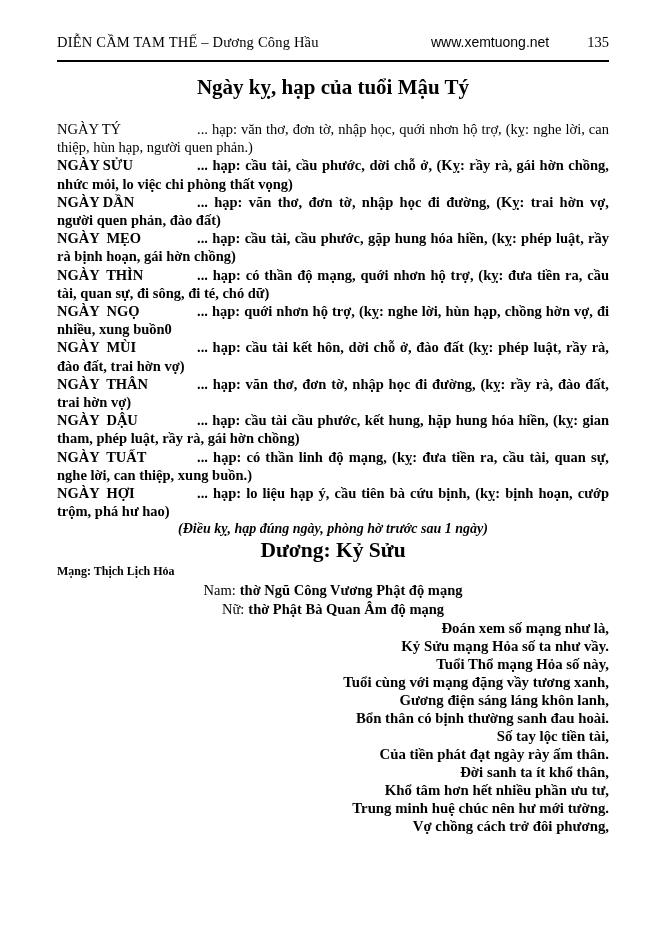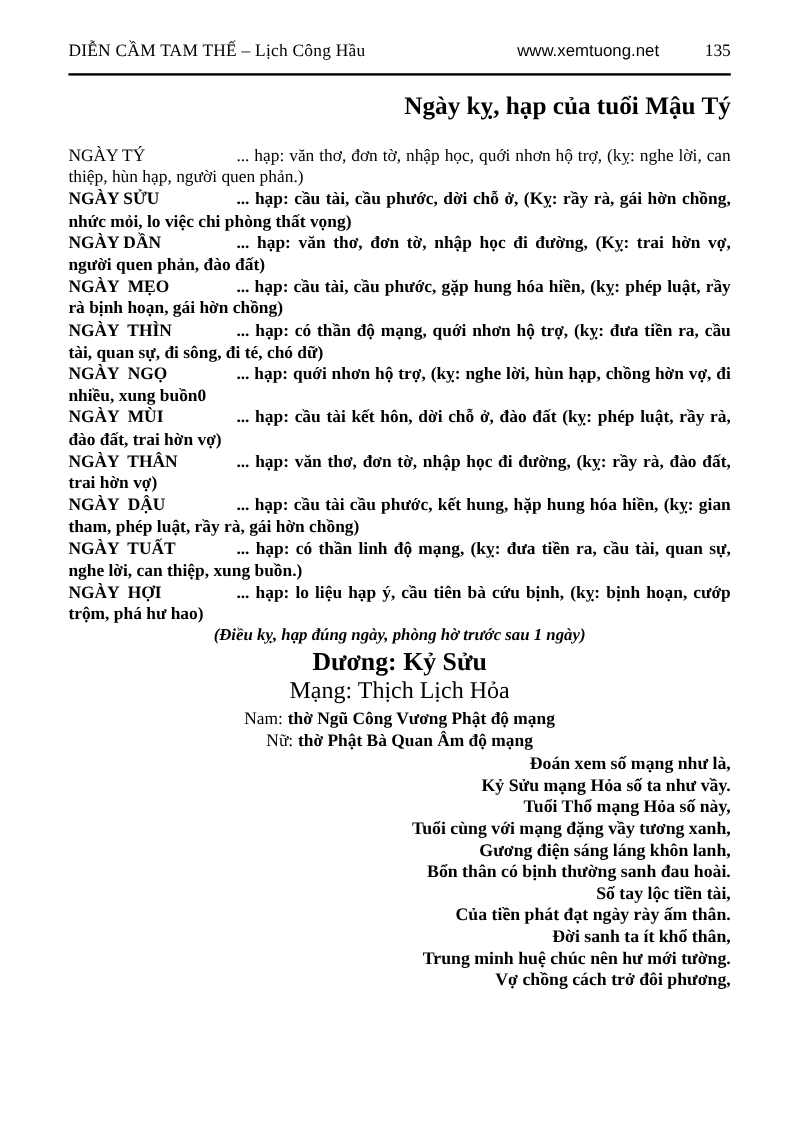--- a/index.html
+++ b/index.html
@@ -16,21 +16,21 @@
     border-bottom: 2px solid #000;
     padding-bottom: 9px;
   }
   .hdr .book { flex: 1 1 auto; letter-spacing: 0.2px; }
   .hdr .site { font-family: "Liberation Sans", sans-serif; font-size: 14px; margin-right: 38px; }
   .hdr .pagenum { font-size: 14.5px; }
 
   
   h1.sec-title {
     margin: 13px 0 5px 0;
-    text-align: right;
+    text-align: center;
     font-size: 21px; font-weight: bold;
   }
 
   
   .entries p.entry {
     margin: 0;
     font-size: 14.5px; line-height: 18.2px;
     font-weight: bold;
     text-align: justify;
   }
@@ -39,33 +39,33 @@
 
   .note {
     margin: 1px 0 1px 0;
     text-align: center;
     font-weight: bold; font-style: italic;
     font-size: 14px;
   }
 
   
   h2.tuoi-title { margin: 1px 0 1px 0; text-align: center; font-size: 21.5px; font-weight: bold; }
-  h3.mang { margin: 0 0 2px 0; text-align: center; font-size: 20px; font-weight: normal; }
+  h3.mang { margin: 0 0 2px 0; font-size: 12px; font-weight: bold; }
   .worship { margin: 0; text-align: center; font-size: 14.5px; line-height: 19px; }
   .worship .lbl { font-weight: normal; }
   .worship .val { font-weight: bold; margin-left: 4px; }
   .poem p { margin: 0; text-align: right; font-weight: bold; font-size: 14.8px; line-height: 18px; }
 </style>
 </head>
 <body>
 
 <div class="page">
 
   <div class="hdr">
-    <span class="book">DIỄN CẦM TAM THẾ – Lịch Công Hầu</span>
+    <span class="book">DIỄN CẦM TAM THẾ – Dương Công Hầu</span>
     <span class="site">www.xemtuong.net</span>
     <span class="pagenum">135</span>
   </div>
 
   <h1 class="sec-title">Ngày kỵ, hạp của tuổi Mậu Tý</h1>
 
   <div class="entries">
     <p class="entry regular"><span class="day">NGÀY TÝ</span><span>...  hạp: văn thơ, đơn tờ, nhập học, quới nhơn hộ trợ, (kỵ: nghe lời, can thiệp, hùn hạp, người quen phản.)</span></p>
     <p class="entry"><span class="day">NGÀY SỬU</span><span>...  hạp: cầu tài, cầu phước, dời chỗ ở, (Kỵ: rầy rà, gái hờn chồng, nhức mỏi, lo việc chi phòng thất vọng)</span></p>
     <p class="entry"><span class="day">NGÀY DẦN</span><span>...  hạp: văn thơ, đơn tờ, nhập học đi đường, (Kỵ: trai hờn vợ, người quen phản, đào đất)</span></p>
@@ -90,17 +90,18 @@
   <div class="poem">
     <p>Đoán xem số mạng như là,</p>
     <p>Kỷ Sửu mạng Hỏa số ta như vầy.</p>
     <p>Tuổi Thổ mạng Hỏa số này,</p>
     <p>Tuổi cùng với mạng đặng vầy tương xanh,</p>
     <p>Gương điện sáng láng khôn lanh,</p>
     <p>Bổn thân có bịnh thường sanh đau hoài.</p>
     <p>Số tay lộc tiền tài,</p>
     <p>Của tiền phát đạt ngày rày ấm thân.</p>
     <p>Đời sanh ta ít khổ thân,</p>
+    <p>Khổ tâm hơn hết nhiều phần ưu tư,</p>
     <p>Trung minh huệ chúc nên hư mới tường.</p>
     <p>Vợ chồng cách trở đôi phương,</p>
   </div>
 
 </div>
 
 </body></html>

